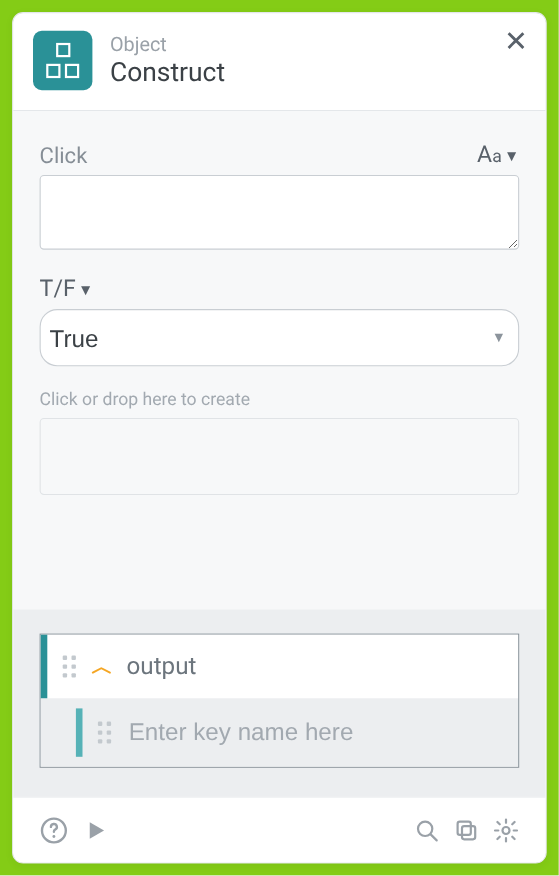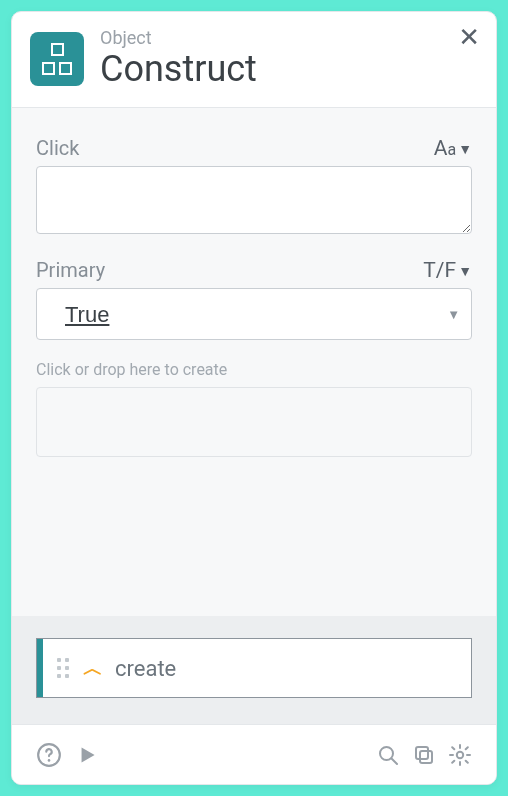--- a/index.html
+++ b/index.html
@@ -6,21 +6,21 @@
   html, body {
     margin: 0;
     padding: 0;
     background: #f1f3f5;
     font-family: -apple-system, BlinkMacSystemFont, "Segoe UI", Roboto, Helvetica, Arial, sans-serif;
     color: #333;
   }
   .stage {
     width: 508px;
     height: 796px;
-    background: #5eead4;
+    background: #84cc16;
     padding: 11px;
   }
   .card {
     width: 100%;
     height: 100%;
     background: #fff;
     border: 1px solid #e4e7ea;
     border-radius: 10px;
     box-shadow: 0 2px 8px rgba(0,0,0,0.05);
     display: flex;
@@ -69,21 +69,21 @@
   }
   .titles {
     margin-left: 16px;
   }
   .overline {
     font-size: 18px;
     color: #9aa1a8;
     line-height: 1.1;
   }
   .title {
-    font-size: 36px;
+    font-size: 24px;
     color: #3b4146;
     line-height: 1.1;
     margin-top: 2px;
   }
   .close-btn {
     position: absolute;
     top: 12px;
     right: 16px;
     font-size: 26px;
     color: #59616a;
@@ -140,29 +140,28 @@
     font-size: 18px;
     padding: 8px;
   }
   .select-wrap {
     position: relative;
   }
   .select {
     width: 100%;
     height: 52px;
     border: 1px solid #c9ced3;
-    border-radius: 4px;
+    border-radius: 16px;
     background: #fff;
     font-size: 22px;
-    padding: 0 36px 0 28px;
+    padding: 0 36px 0 8px;
     color: #3b4146;
     appearance: none;
     -webkit-appearance: none;
     cursor: pointer;
-    text-decoration: underline;
   }
   .select-caret {
     position: absolute;
     right: 12px;
     top: 50%;
     transform: translateY(-50%);
     font-size: 13px;
     color: #8c949c;
     pointer-events: none;
   }
@@ -298,21 +297,20 @@
             <span class="big">A</span>
               <span class="sm">a</span>
               <span class="caret">▼</span>
           </div>
         </div>
         <textarea class="textarea" style=""></textarea>
       </div>
 
       <div class="field">
         <div class="field-row">
-          <div class="field-label">Primary</div>
           <div class="type-sel">
             <span>T/F</span>
               <span class="caret">▼</span>
           </div>
         </div>
         <div class="select-wrap">
           <select class="select">
             <option>True</option>
           </select>
           <span class="select-caret">▼</span>
@@ -331,21 +329,34 @@
         <div class="out-row">
           <div class="grip">
             <span></span>
               <span></span>
               <span></span>
               <span></span>
               <span></span>
               <span></span>
           </div>
           <span class="chevron">︿</span>
-          <span class="out-label">create</span>
+          <span class="out-label">output</span>
+        </div>
+        <div class="key-row">
+          <div class="key-inner">
+            <div class="grip">
+              <span></span>
+                <span></span>
+                <span></span>
+                <span></span>
+                <span></span>
+                <span></span>
+            </div>
+            <input class="key-input" placeholder="Enter key name here" style="">
+          </div>
         </div>
       </div>
     </div>
 
     <div class="footer">
       <button class="f-btn">
         <svg class="icon-lg" viewBox="0 0 24 24">
           <circle cx="12" cy="12" r="10" fill="none" stroke="currentColor" stroke-width="2"></circle>
           <path d="M9.5 9a2.5 2.5 0 1 1 3.5 2.3c-.8.4-1 .9-1 1.7" fill="none" stroke="currentColor" stroke-width="2" stroke-linecap="round"></path>
           <circle cx="12" cy="17" r="1.2" fill="currentColor"></circle>

